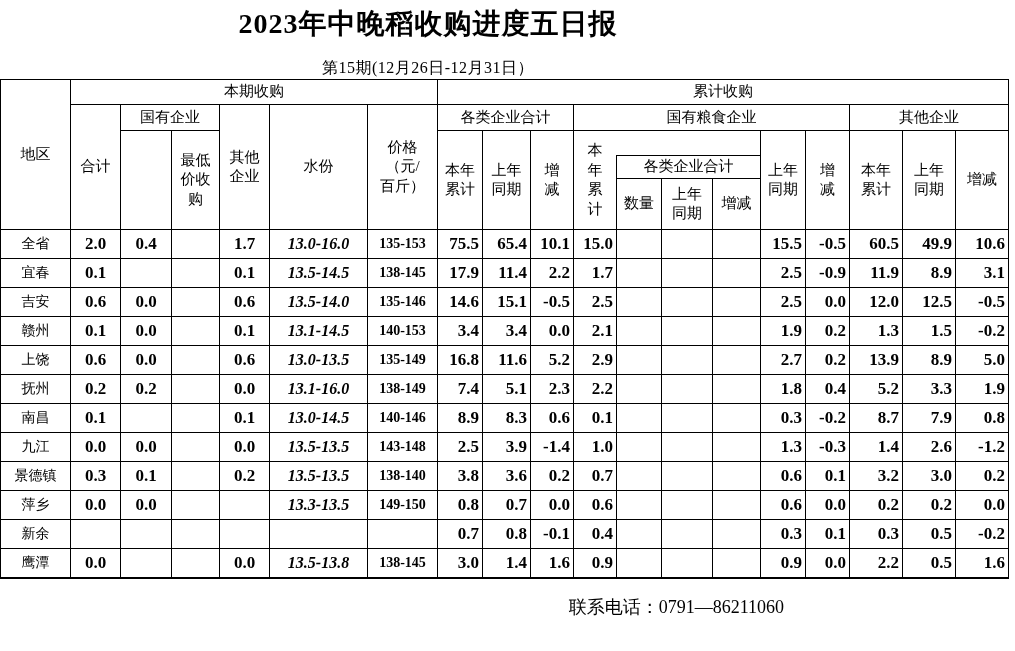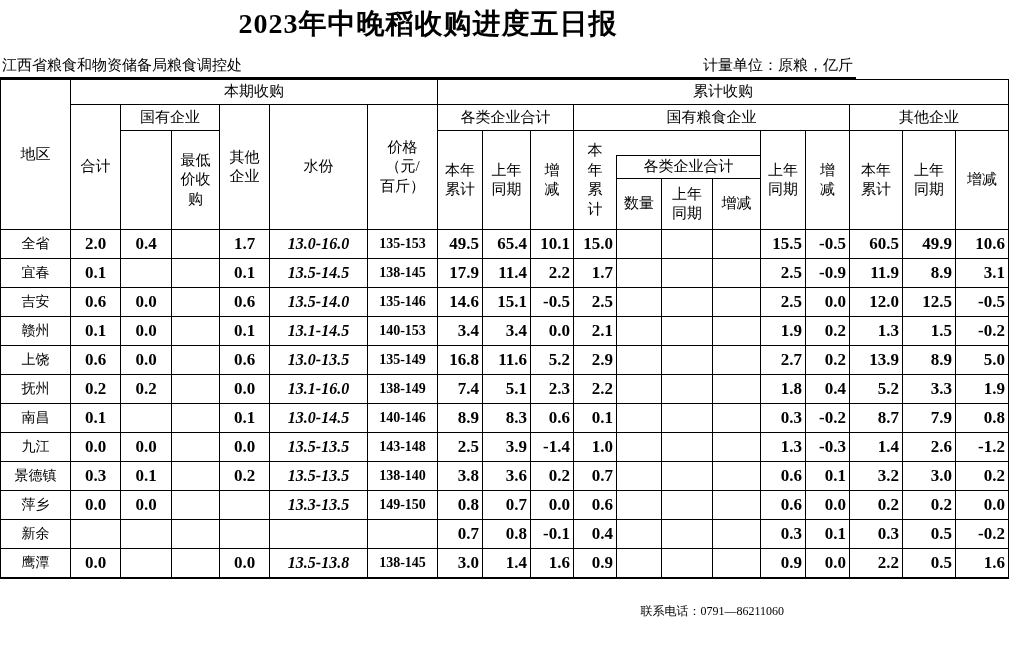--- a/index.html
+++ b/index.html
@@ -63,37 +63,34 @@
     height: 29px;
     padding: 0 3px;
   }
   td.region { font-weight: normal; font-size: 14px; padding: 0; }
   td.rt { text-align: right; }
   td.moist { font-size: 16px; font-style: italic; }
   td.price { font-size: 14px; padding: 0 2px; }
   th.hid-left { border-left: hidden; }
   .footer {
     text-align: right;
-    font-size: 12px;
-    margin-top: 24px;
+    font-size: 18px;
+    margin-top: 16px;
     padding-right: 72px;
   }
 </style>
 </head>
 <body>
 
 <div class="page">
 
   <h1 class="title">2023年中晚稻收购进度五日报</h1>
 
-
-  <div class="info-row">
-    <span>江西省粮食和物资储备局粮食调控处</span>
-    <span>计量单位：原粮，亿斤</span>
-  </div>
+  <div class="subtitle">第15期(12月26日-12月31日）</div>
+
 
   <table>
     <colgroup>
       <col style="width:70px">
         <col style="width:50px">
         <col style="width:51px">
         <col style="width:48px">
       <col style="width:50px">
         <col style="width:98px">
         <col style="width:70px">
@@ -163,21 +160,21 @@
     </thead>
     <tbody>
         <tr>
           <td class="region">全省</td>
           <td class="">2.0</td>
           <td class="">0.4</td>
           <td class=""></td>
           <td class="">1.7</td>
           <td class="moist">13.0-16.0</td>
           <td class="price">135-153</td>
-          <td class="rt">49.5</td>
+          <td class="rt">75.5</td>
           <td class="rt">65.4</td>
           <td class="rt">10.1</td>
           <td class="rt">15.0</td>
           <td class="rt"></td>
           <td class="rt"></td>
           <td class="rt"></td>
           <td class="rt">15.5</td>
           <td class="rt">-0.5</td>
           <td class="rt">60.5</td>
           <td class="rt">49.9</td>

